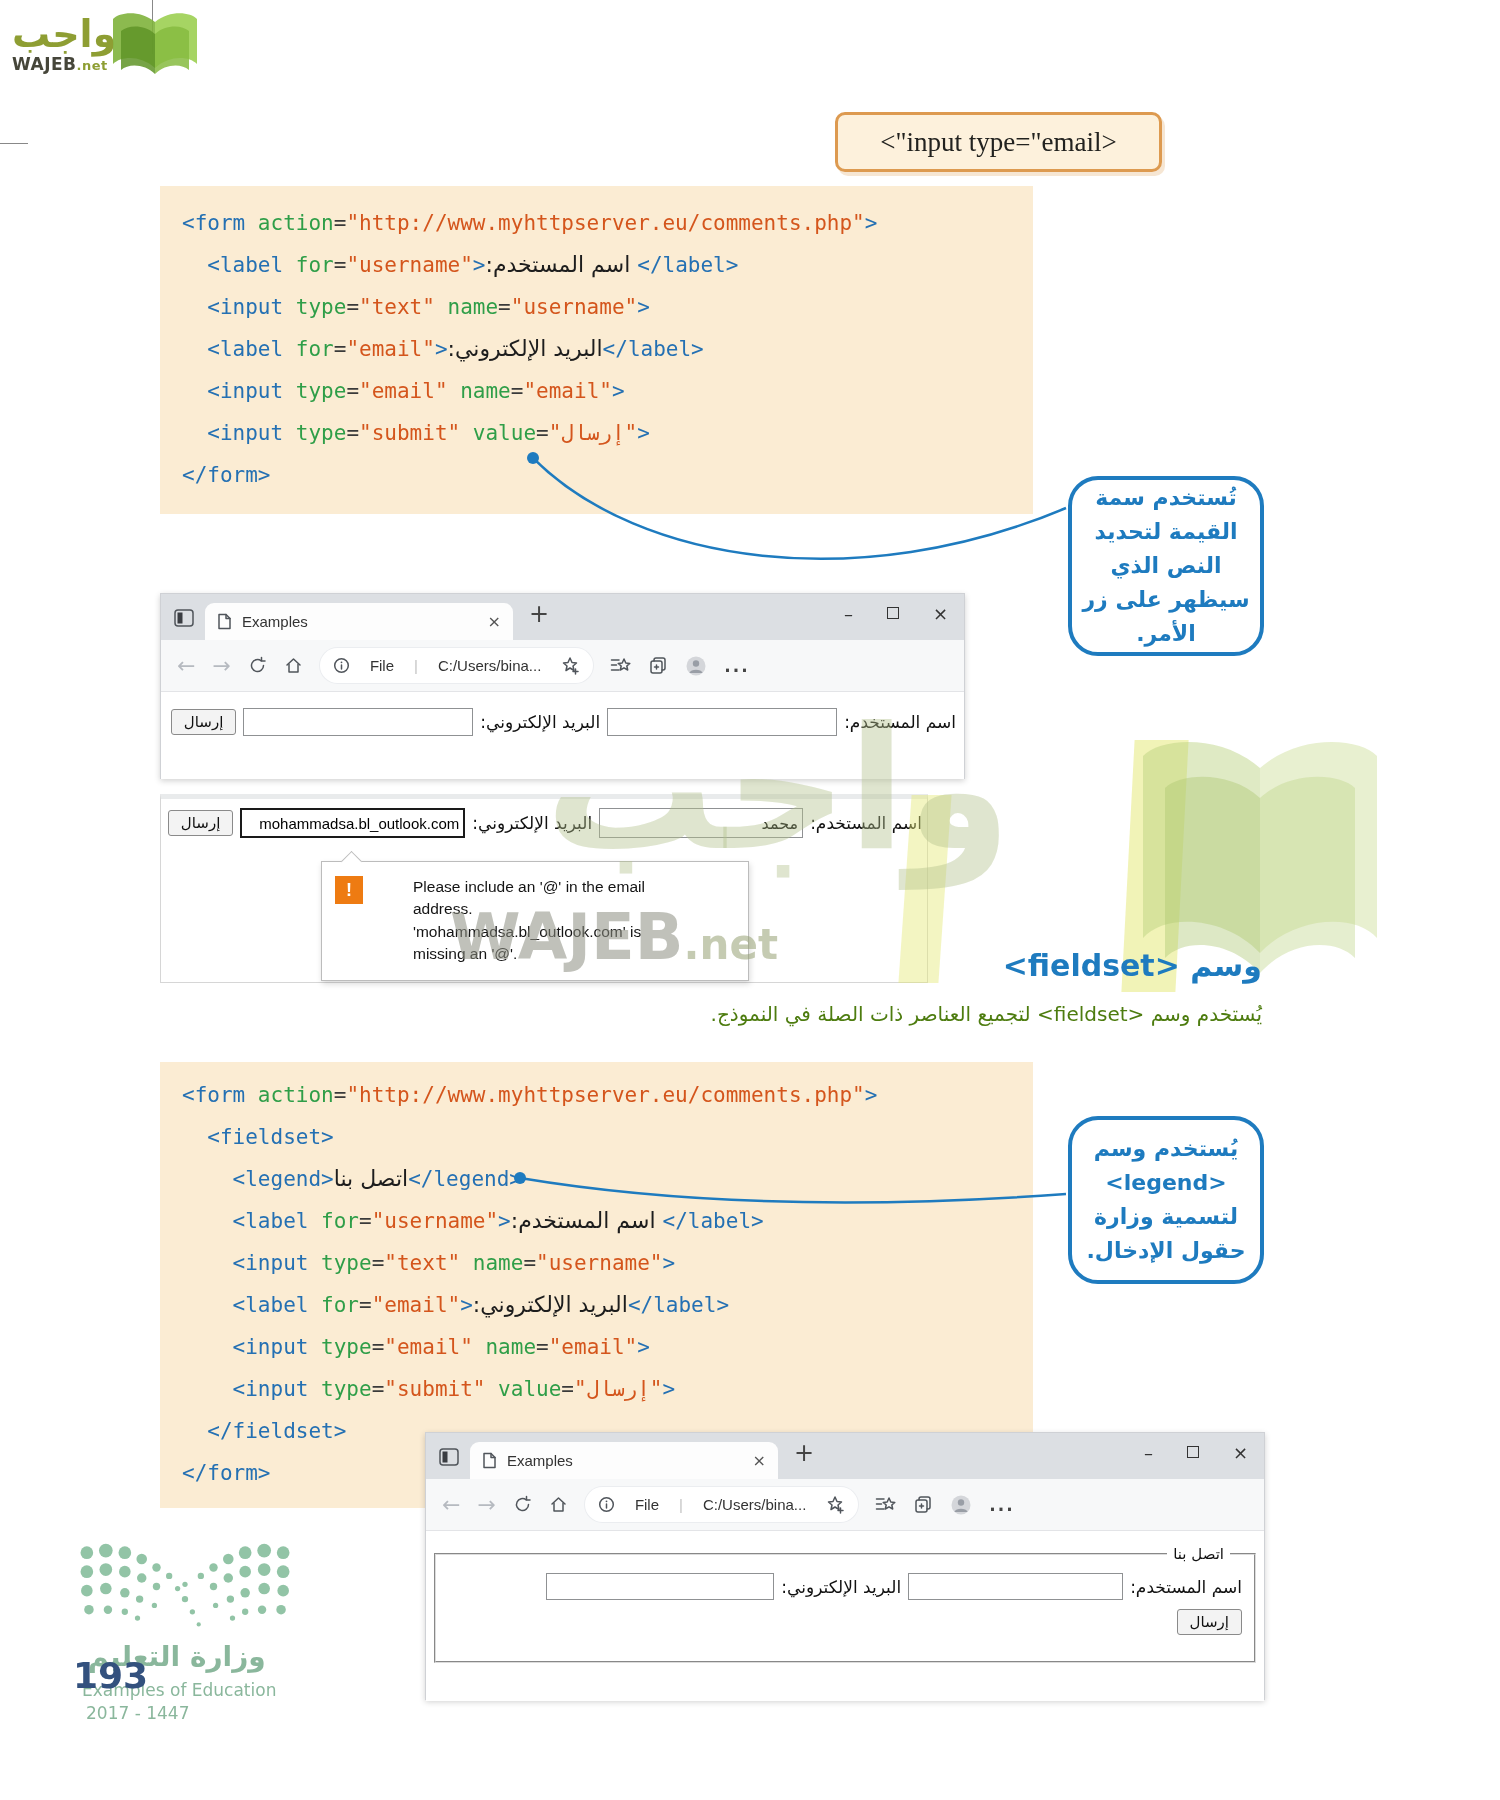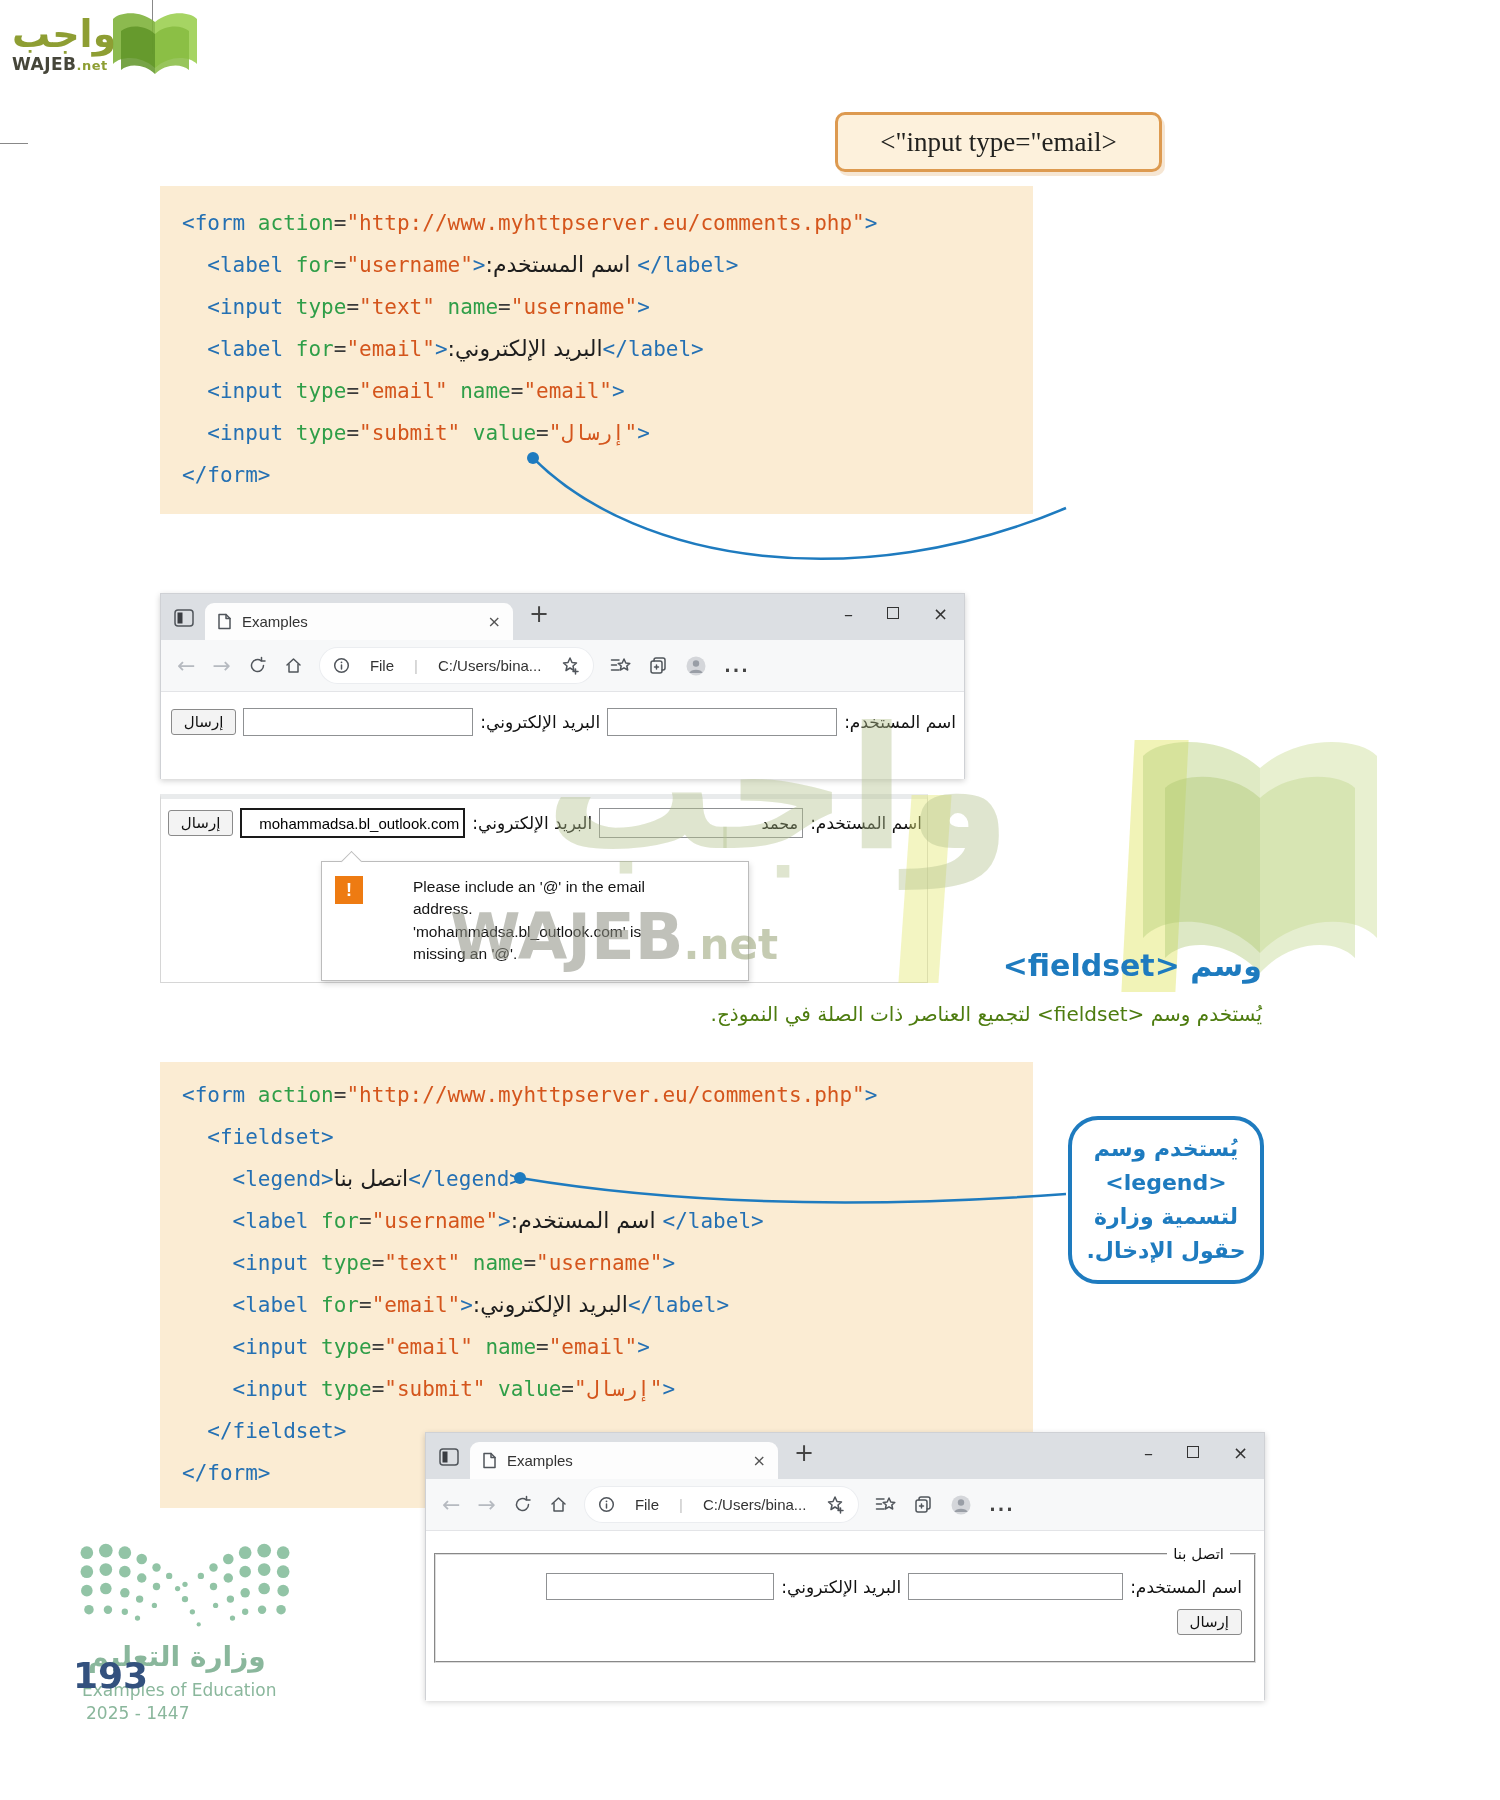--- a/index.html
+++ b/index.html
@@ -207,20 +207,23 @@
       <div class="code-line"><span class="tk-tg">&lt;/form&gt;</span></div>
     </div>
 
   <svg class="arrows" viewBox="0 0 1500 1800">
     <path d="M533,458 C640,565 860,595 1066,508" fill="none" stroke="#1e7bbf" stroke-width="2.5"></path>
     <circle cx="533" cy="458" r="6" fill="#1e7bbf"></circle>
     <path d="M520,1178 C700,1208 900,1206 1066,1194" fill="none" stroke="#1e7bbf" stroke-width="2.5"></path>
     <circle cx="520" cy="1178" r="6" fill="#1e7bbf"></circle>
   </svg>
 
+  <div class="callout callout1">
+    <span>تُستخدم سمة القيمة لتحديد النص الذي سيظهر على زر الأمر.</span>
+  </div>
 
   <div class="callout callout2">
     <div>يُستخدم وسم</div>
     <div class="ltr">&lt;legend&gt;</div>
     <div>لتسمية وزارة</div>
     <div>حقول الإدخال.</div>
   </div>
 
   <div class="bwin win1">
     <div class="tabstrip">
@@ -464,17 +467,17 @@
         <circle cx="162" cy="50" r="4.5"></circle>
         <circle cx="148" cy="56" r="3.5"></circle>
         <circle cx="134" cy="62" r="2.5"></circle>
       <circle cx="196" cy="66" r="4.5"></circle>
         <circle cx="178" cy="66" r="4"></circle>
         <circle cx="162" cy="68" r="3"></circle>
         <circle cx="150" cy="74" r="2.5"></circle>
     </svg>
     <div class="m-ar">وزارة التعليم</div>
     <div class="m-en">Examples of Education</div>
-    <div class="m-yr">2025 - 1447</div>
+    <div class="m-yr">2017 - 1447</div>
   </div>
   <div class="pageno">193</div>
 
 </div>
 
 </body></html>

